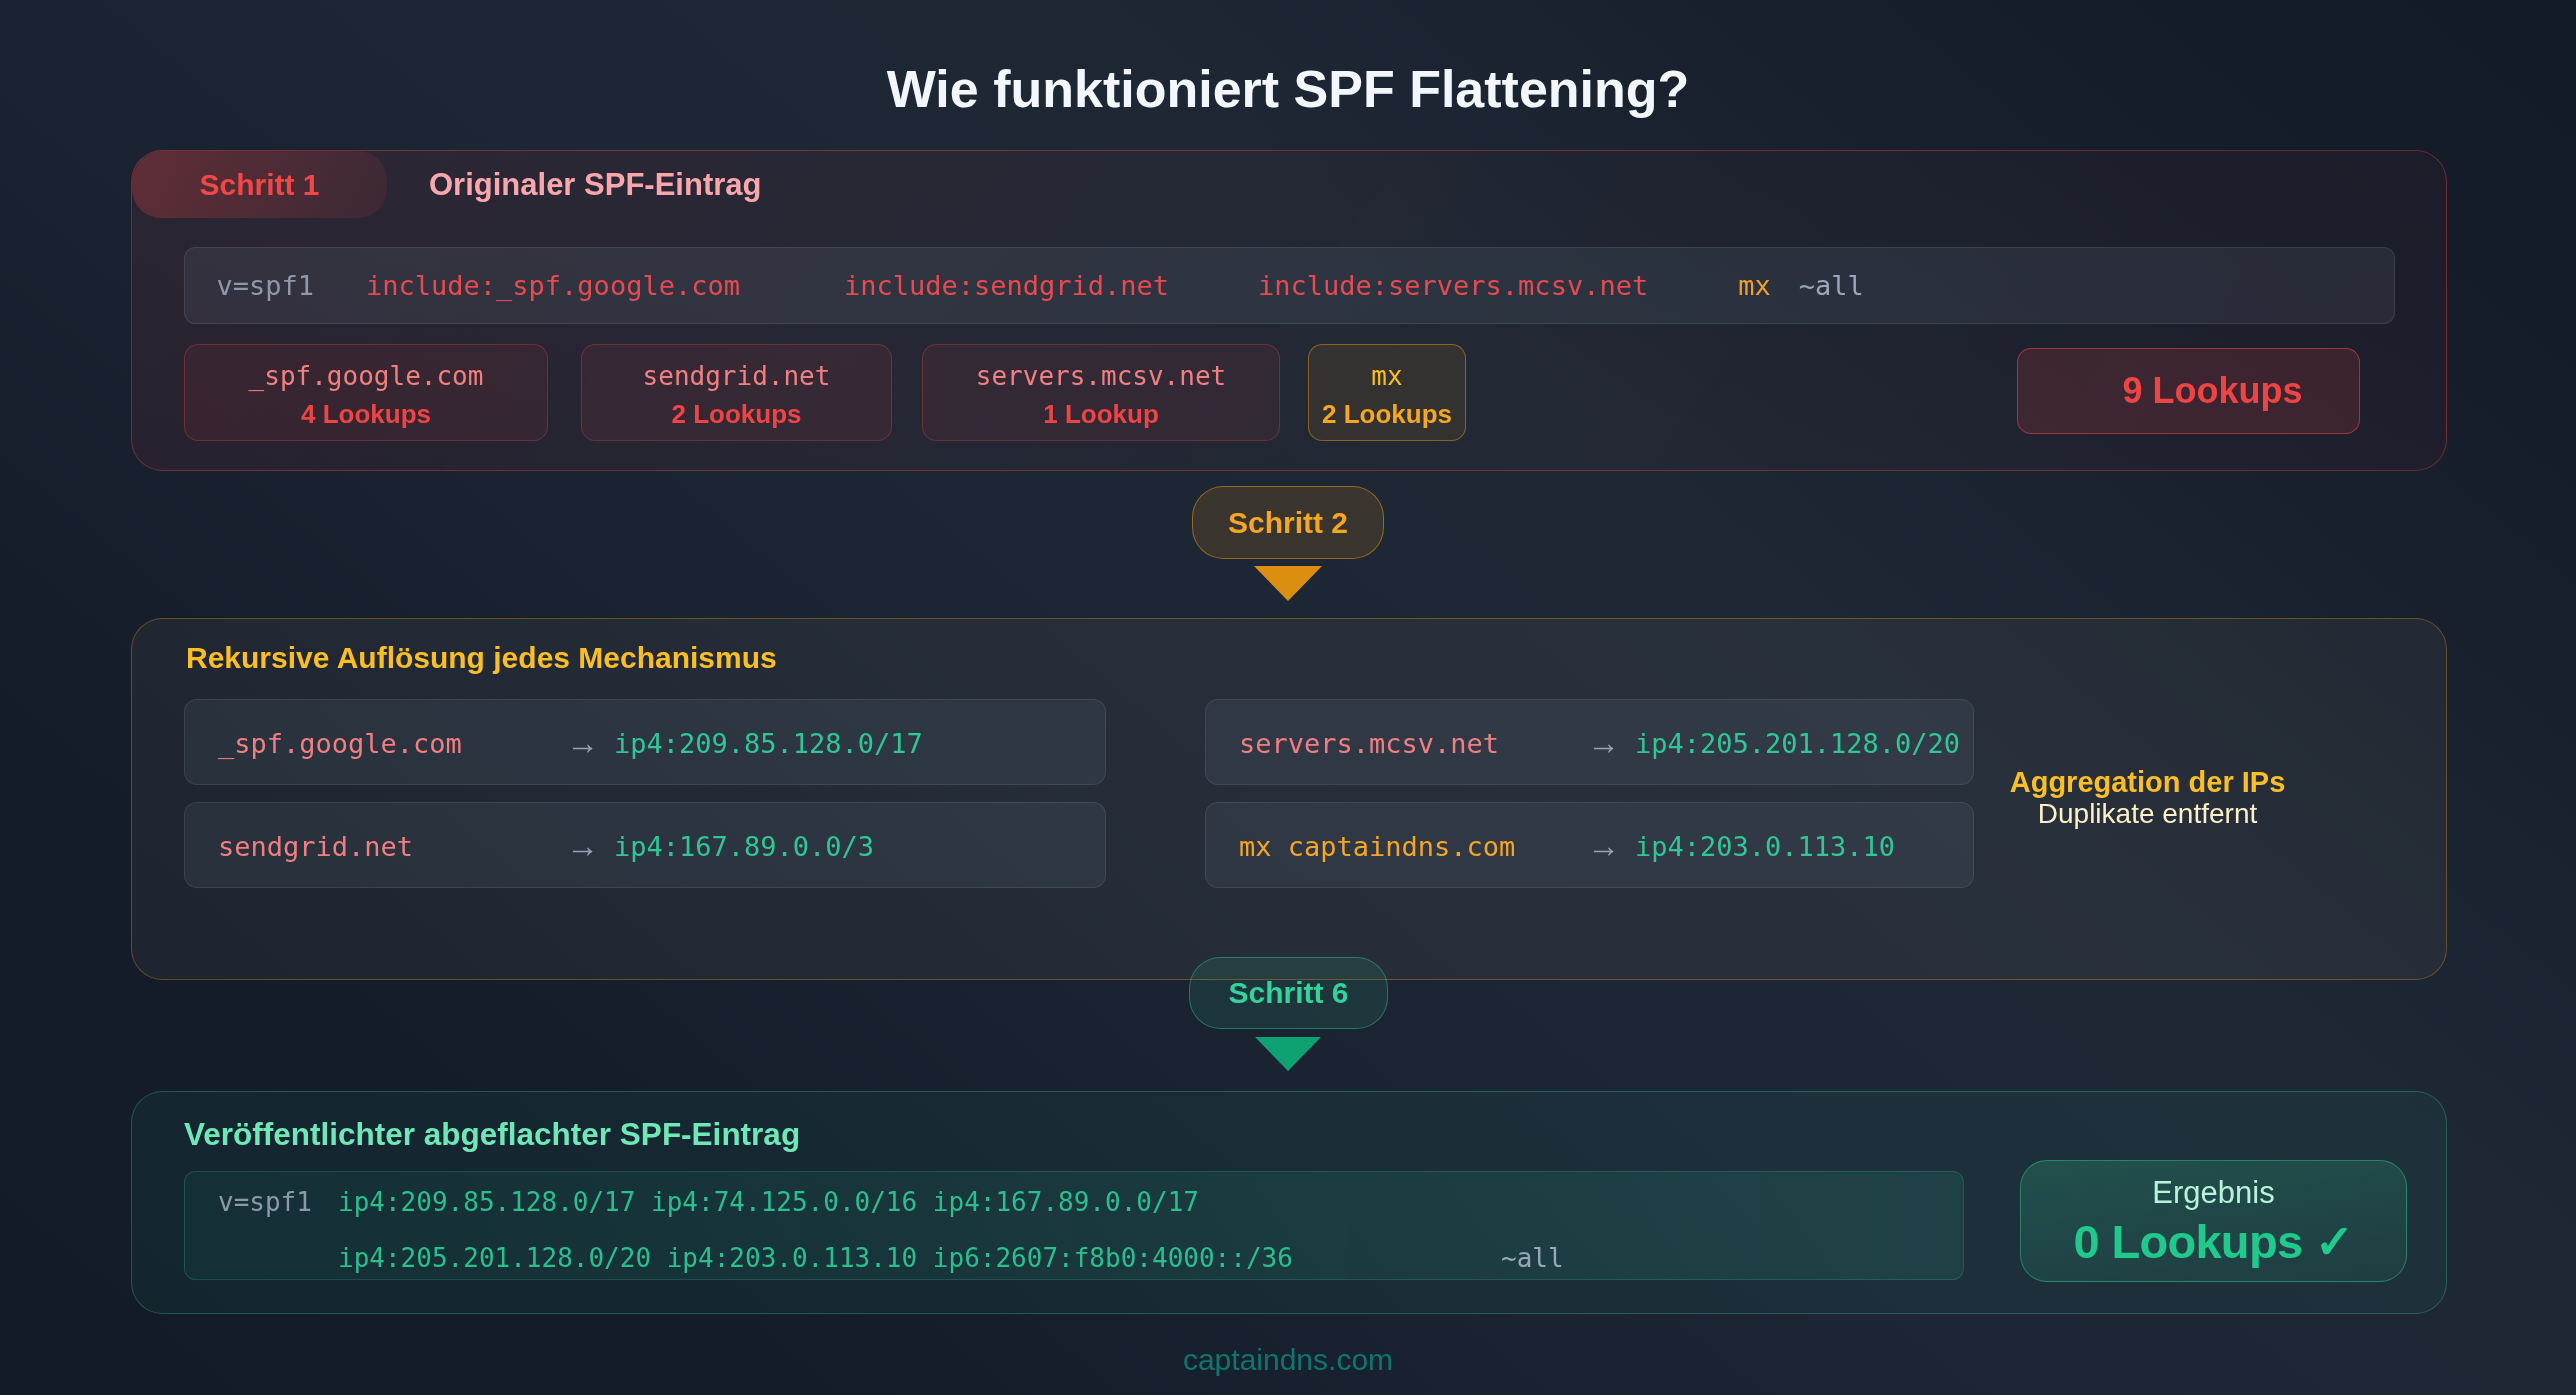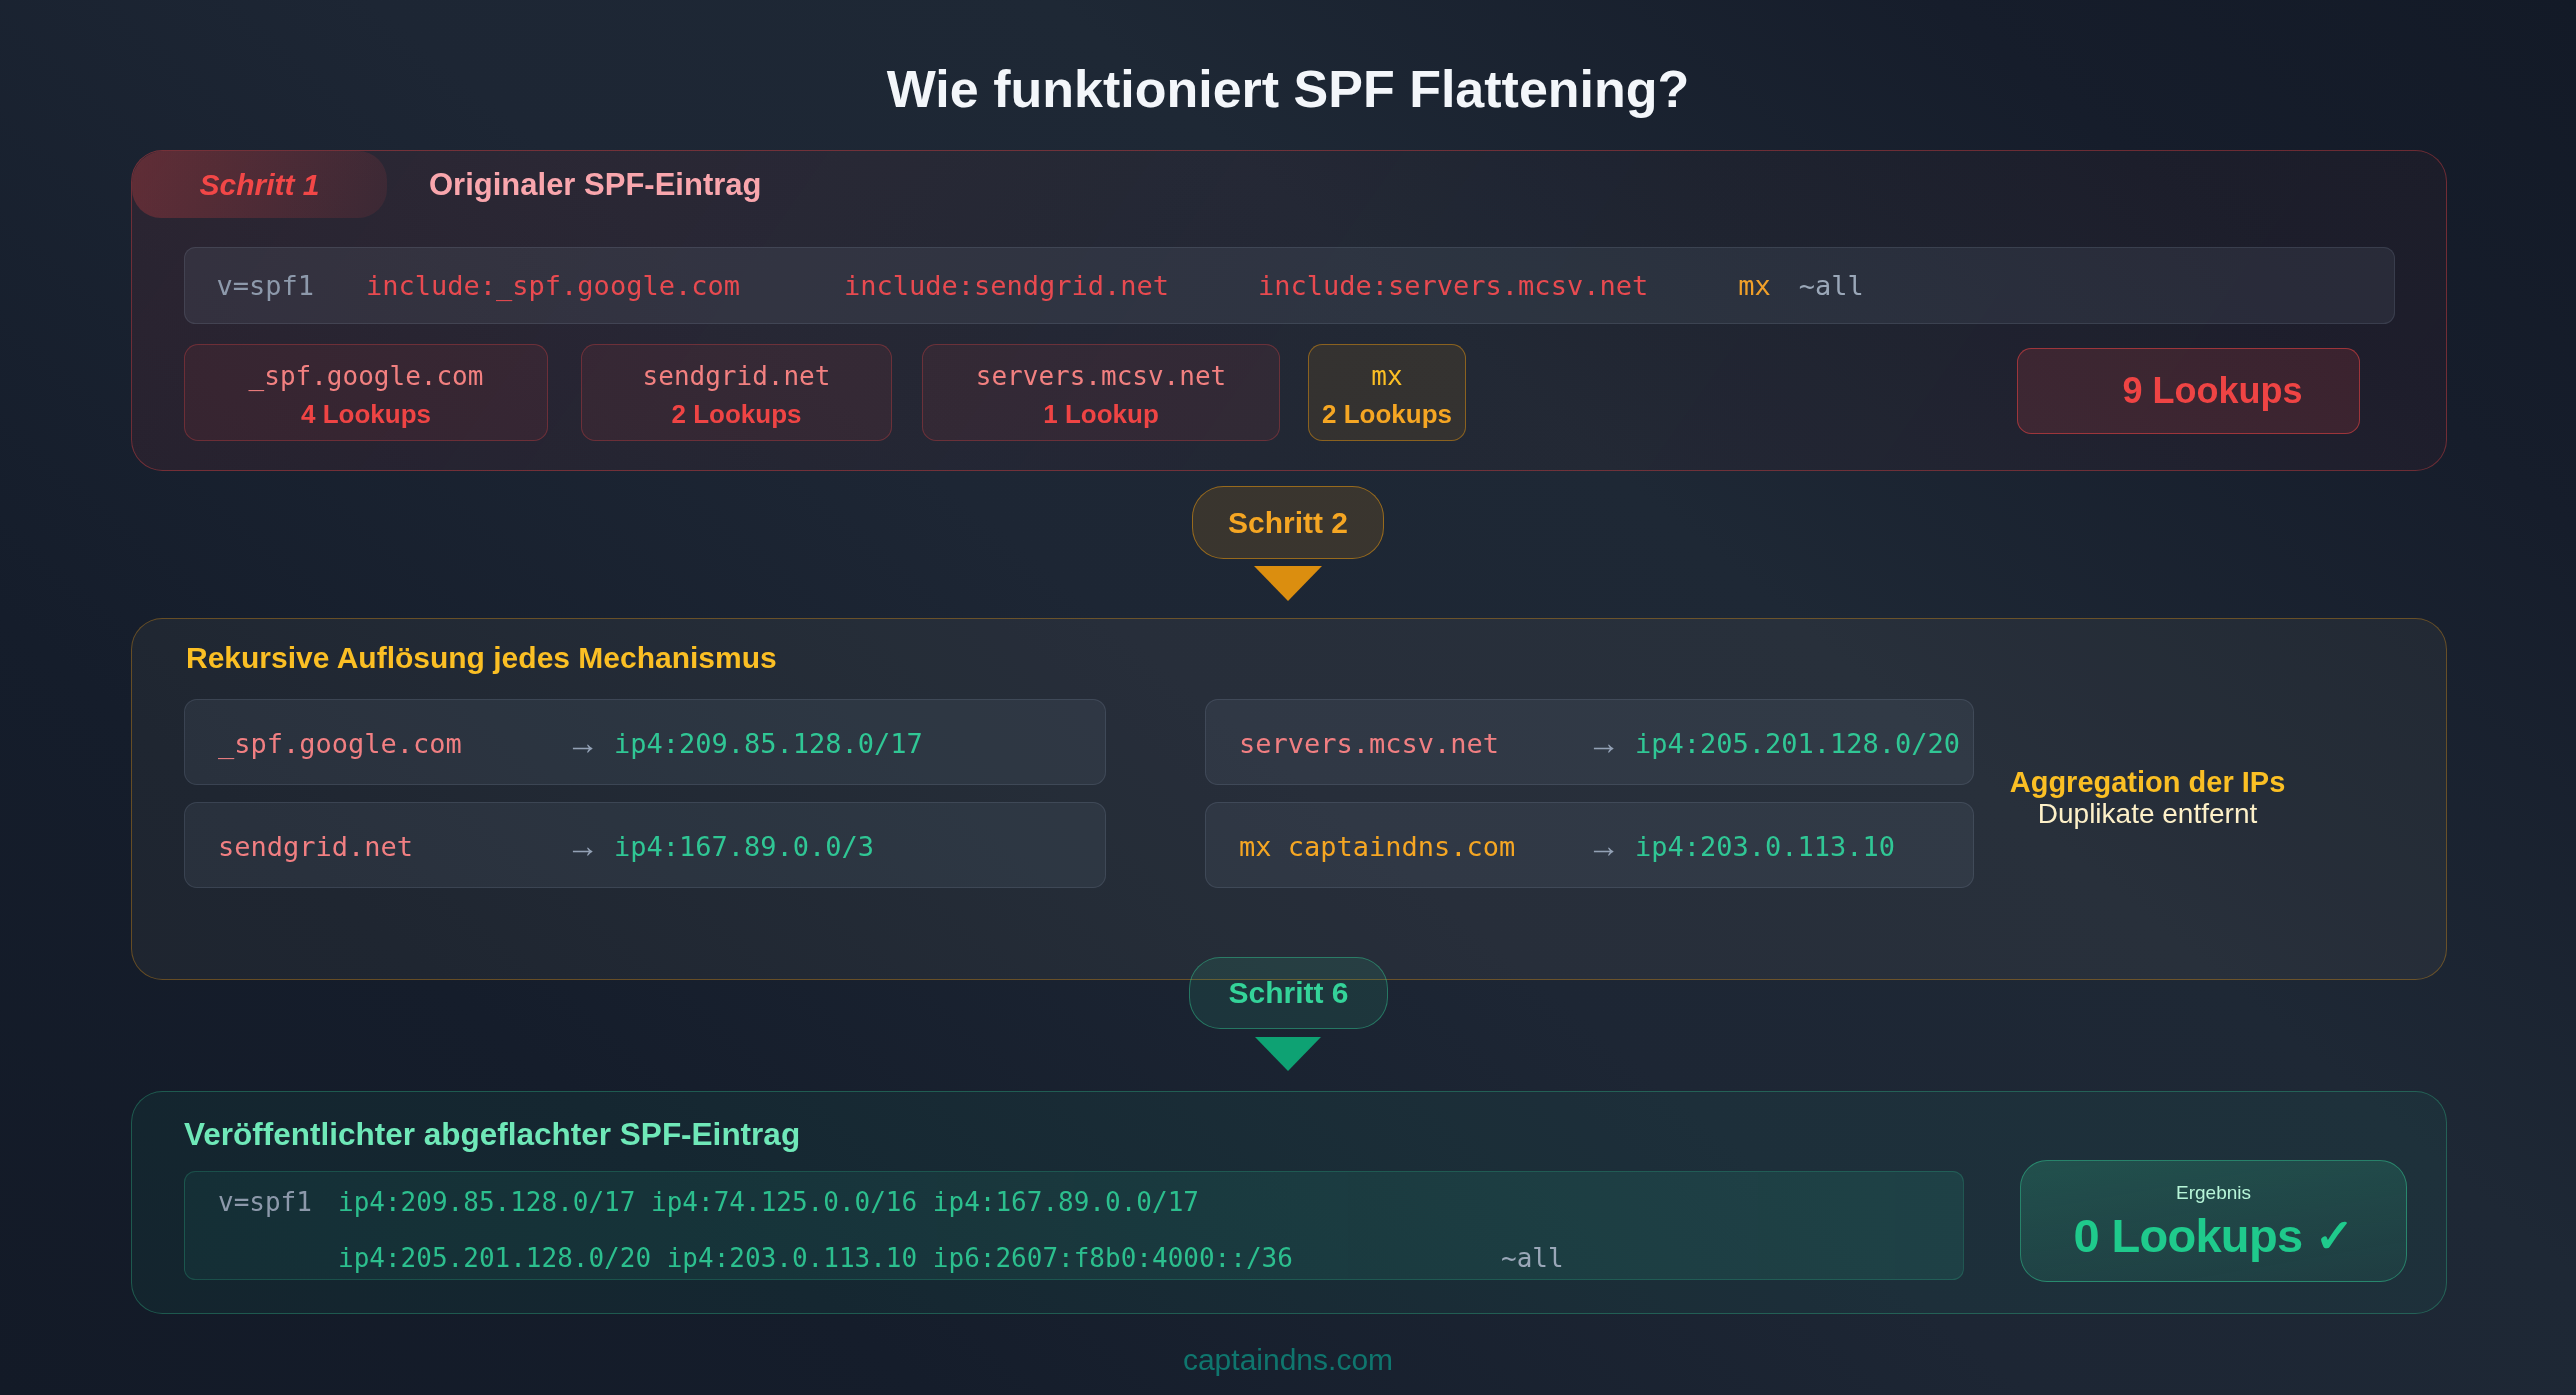--- a/index.html
+++ b/index.html
@@ -24,21 +24,21 @@
   #panel1 {
     left:131px; top:150px; width:2316px; height:321px;
     border-radius:31.5px; border:1.4px solid rgba(239,68,68,0.38);
     background: linear-gradient(125deg, rgba(239,68,68,0.085), rgba(239,68,68,0.02) 55%, rgba(239,68,68,0.04));
   }
   #badge1 {
     left:0; top:0; width:255px; height:67px;
     border-radius:31.5px 29px 29px 29px;
     background: linear-gradient(105deg, rgba(239,68,68,0.27), rgba(239,68,68,0.09));
     display:flex; align-items:center; justify-content:center;
-    font-size:30px; font-weight:bold; color:#f24747;font-style:italic;
+    font-size:30px; font-weight:bold; color:#f24747;
   }
   #step1-heading {
     left:297px; top:0; height:67px; display:flex; align-items:center;
     font-size:31px; font-weight:bold; color:#f9a6ad;
   }
   #codebox1 {
     left:52px; top:96px; width:2211px; height:77px;
     border-radius:11.4px;
     background: rgba(148,163,184,0.10);
     border:1.4px solid rgba(148,163,184,0.16);
@@ -173,21 +173,21 @@
   #line2 .tok-all { left:1316px; }
   #codebox3 .line span { position:absolute; }
   #result-chip {
     left:1888px; top:68px; width:387px; height:122px;
     border-radius:27px;
     border:1.4px solid rgba(52,211,153,0.45);
     background: linear-gradient(170deg, rgba(52,211,153,0.20), rgba(52,211,153,0.08));
     display:flex; flex-direction:column; align-items:center; justify-content:center;
     gap:10px; line-height:1;
   }
-  #result-chip .label { font-size:19px; font-weight:500; color:#b7f5d8; }
+  #result-chip .label { font-size:31px; font-weight:500; color:#b7f5d8; }
   #result-chip .value { font-size:47px; font-weight:bold; color:#1fca8c; letter-spacing:-0.7px; }
 
   
   #footer {
     left:0; top:1343px; width:2576px; text-align:center;
     font-size:30px; font-weight:500; color:#0f766e;
   }
 </style>
 </head>
 <body>

